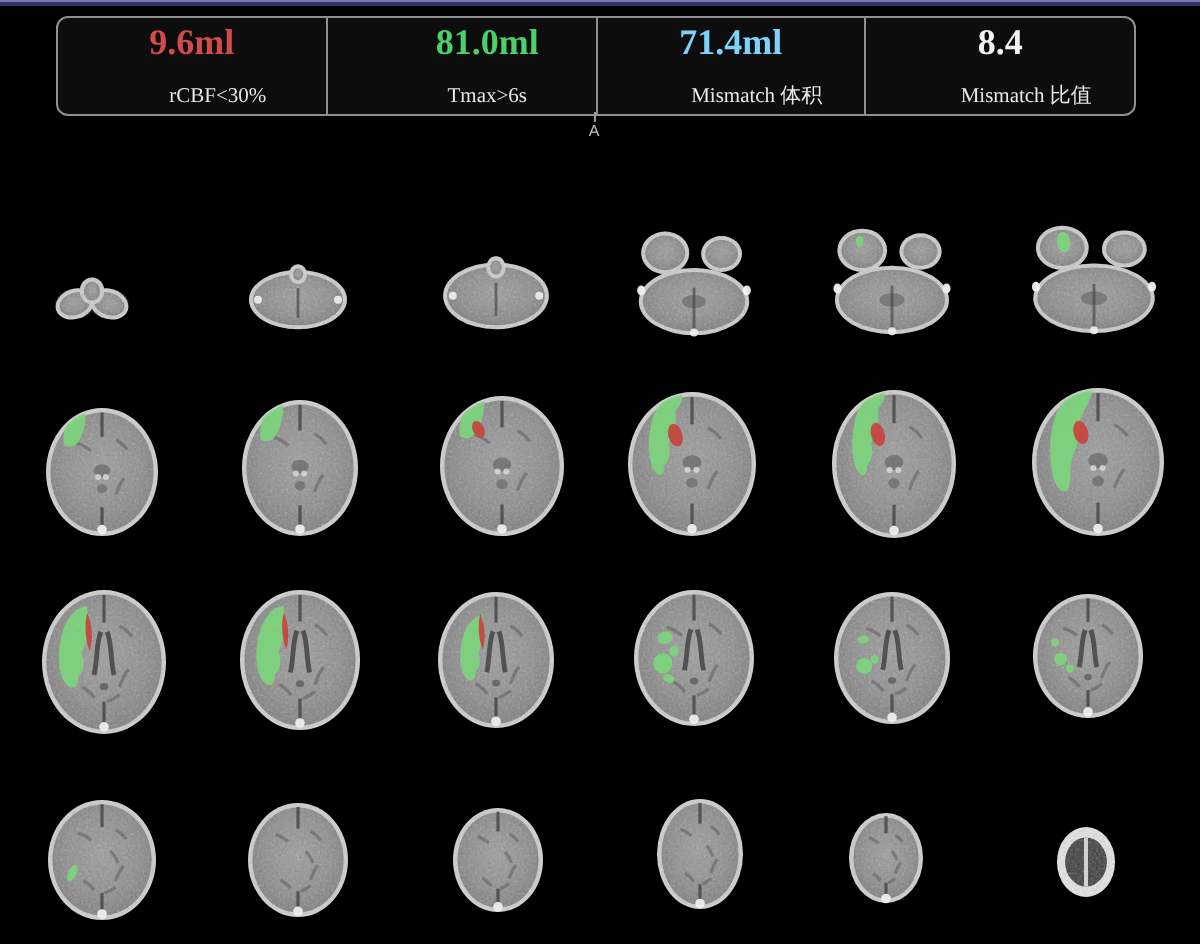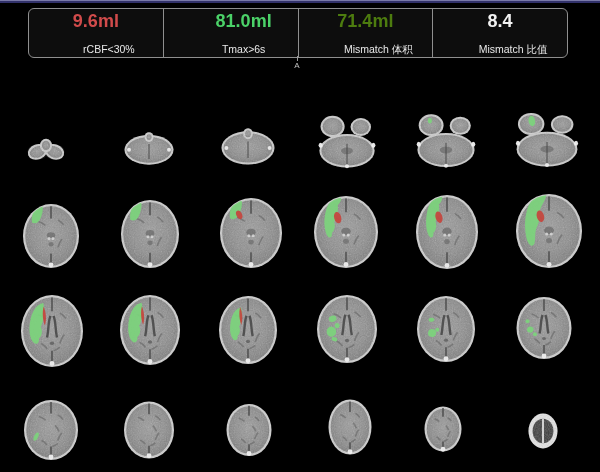--- a/index.html
+++ b/index.html
@@ -4,21 +4,21 @@
 <style>
   html,body{margin:0;padding:0;background:#000;}
   body{width:600px;height:472px;position:relative;overflow:hidden;
        font-family:"Liberation Sans", sans-serif;}
   .top-line{position:absolute;left:0;top:0;width:600px;height:4px;
     background:linear-gradient(#7a7aa8 0 1px,#32326b 1px 3px,#000 3px);}
   .stats-bar{position:absolute;left:28px;top:8px;width:540px;height:50px;
     background:#0d0d0d;border:1.5px solid #8f8f8f;border-radius:6px;
     display:flex;box-sizing:border-box;}
   .stat-cell{flex:1 1 0;display:flex;flex-direction:column;align-items:center;
-    justify-content:center;gap:14px;border-right:1px solid #8f8f8f;}
+    justify-content:center;gap:14px;border-right:1px solid #8f8f8f;font-family:Liberation Serif, serif;}
   .stat-cell:last-child{border-right:none;align-items:center;}
   .stat-value{font-size:18px;font-weight:700;color:#f2f2f2;line-height:1;}
   .stat-label{font-size:10.5px;color:#e8e8e8;line-height:1;margin-left:26px;}
   .a-marker{position:absolute;left:290px;top:56px;width:14px;text-align:center;
     color:#c0c0c0;font-size:8px;line-height:1;}
   .a-tick{width:1px;height:5px;background:#9a9a9a;margin:0 auto 1px auto;}
   #scan-canvas{position:absolute;left:0;top:0;}
 </style>
 </head>
 <body>
@@ -526,21 +526,21 @@
 <div class="stats-bar">
   <div class="stat-cell">
     <div class="stat-value" style="color: rgb(209, 75, 75);">9.6ml</div>
     <div class="stat-label">rCBF&lt;30%</div>
   </div>
   <div class="stat-cell">
     <div class="stat-value" style="color: rgb(75, 209, 104); padding-left: 26px;">81.0ml</div>
     <div class="stat-label">Tmax&gt;6s</div>
   </div>
   <div class="stat-cell">
-    <div class="stat-value" style="color: #4d7c0f;">71.4ml</div>
+    <div class="stat-value" style="color: #7dd3fc;">71.4ml</div>
     <div class="stat-label">Mismatch 体积</div>
   </div>
   <div class="stat-cell">
     <div class="stat-value" style="color: rgb(242, 242, 242);">8.4</div>
     <div class="stat-label">Mismatch 比值</div>
   </div>
 </div>
 
 <div class="a-marker">
   <div class="a-tick"></div>

